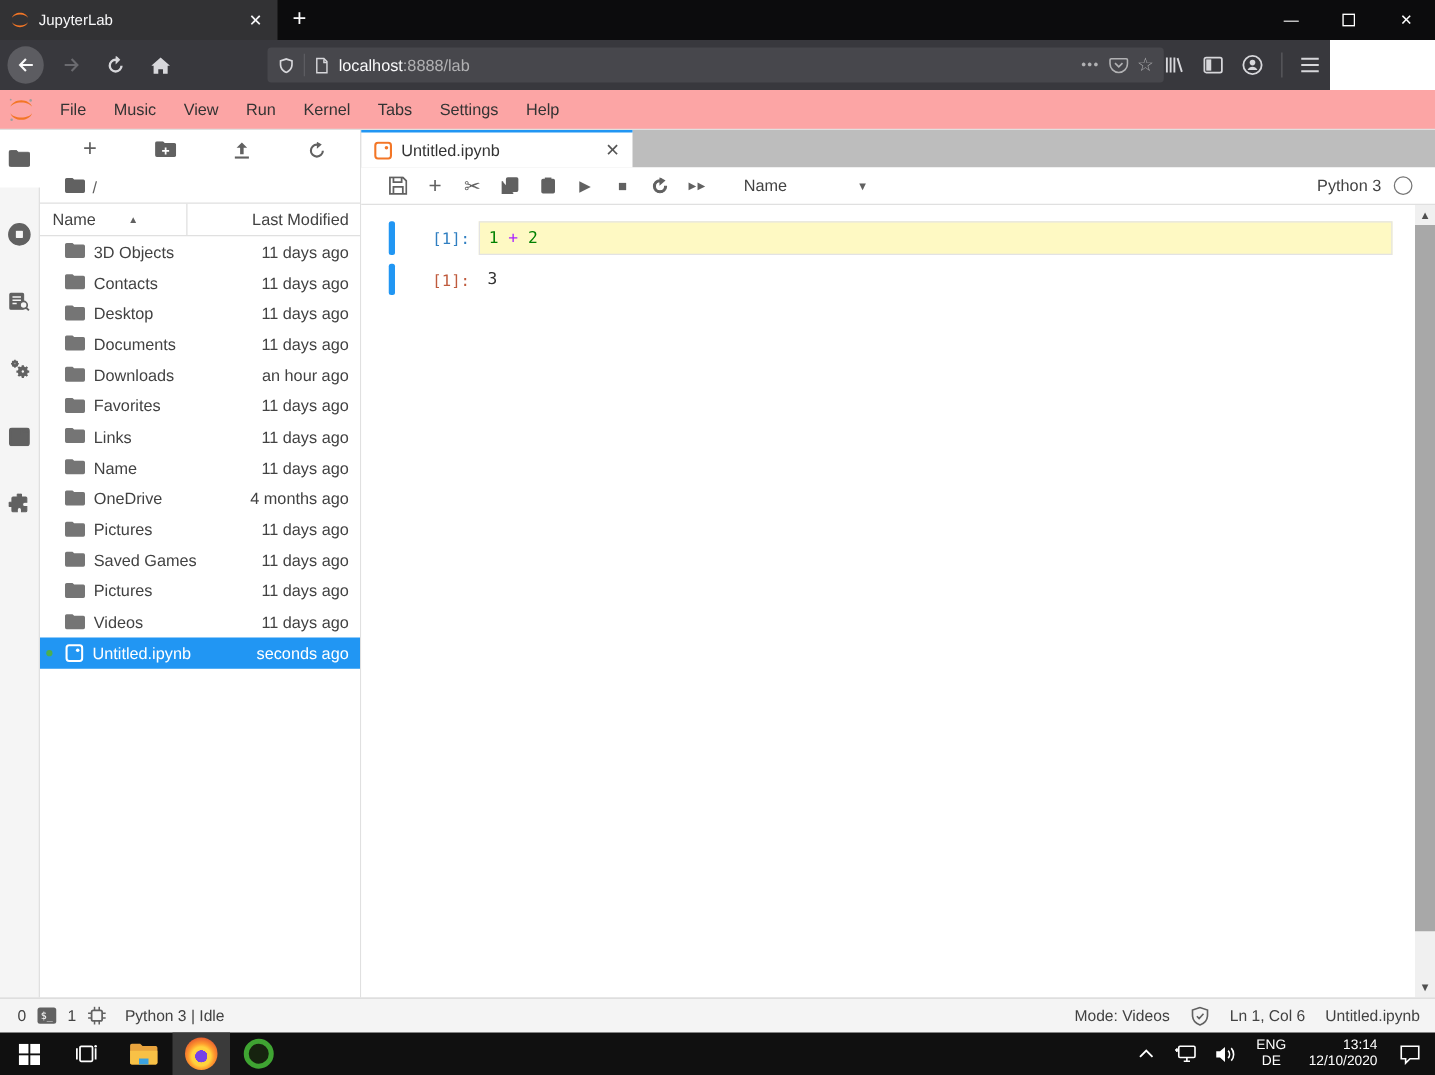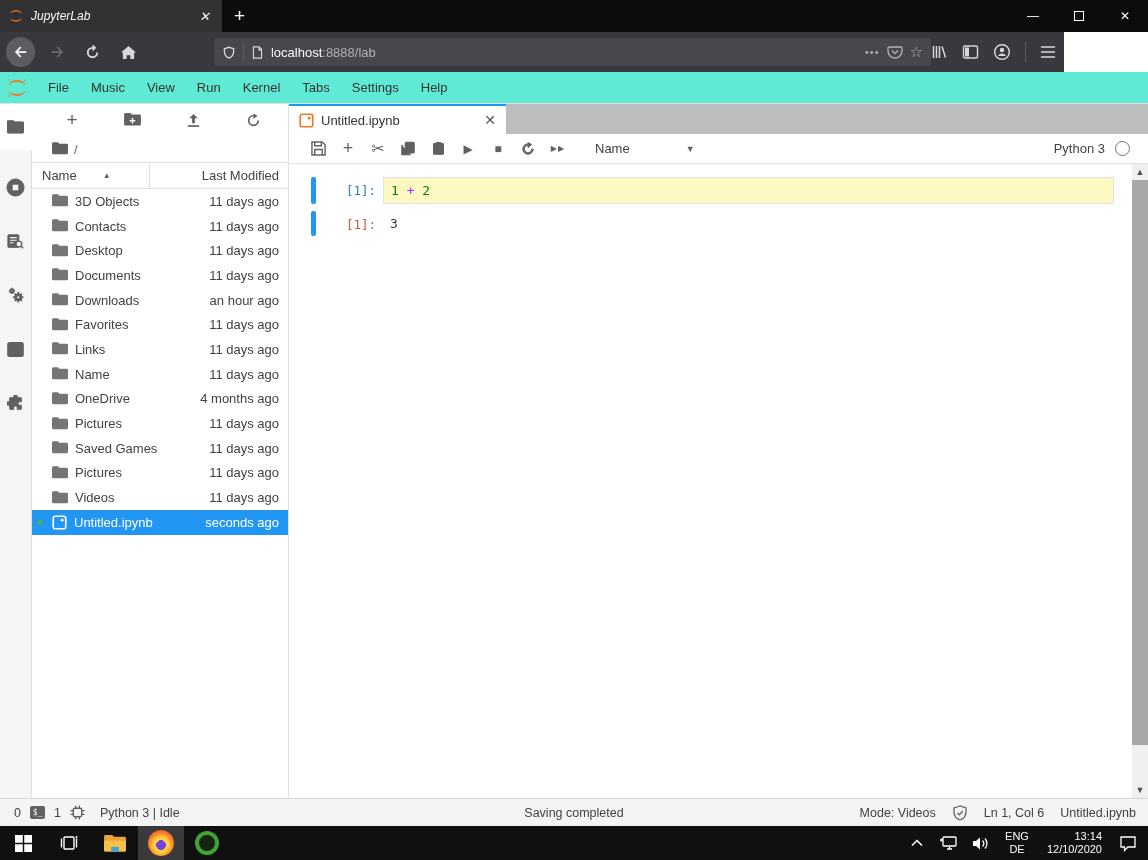--- a/index.html
+++ b/index.html
@@ -2,21 +2,21 @@
 <html><head>
 <meta charset="utf-8">
 <style>
   * { margin:0; padding:0; box-sizing:border-box; }
   html,body { width:1148px; height:860px; overflow:hidden; background:#000; }
   body { font-family:"Liberation Sans", sans-serif; }
   #screen { position:relative; width:1148px; height:860px; background:#fff; overflow:hidden; }
 
   
   .titlebar { position:absolute; left:0; top:0; width:1148px; height:32px; background:#0c0c0d; display:flex; align-items:stretch; }
-  .ff-tab { width:222px; background:#323234; display:flex; align-items:center; padding:0 8px; gap:7px;font-style:italic; }
+  .ff-tab { width:222px; background:#323234; display:flex; align-items:center; padding:0 8px; gap:7px; }
   .tab-favicon { width:16px; height:16px; flex:0 0 16px; }
   .tab-title { color:#f9f9fa; font-size:12px; flex:1; white-space:nowrap; overflow:hidden; }
   .tab-close { color:#f9f9fa; font-size:13px; padding:2px 4px; cursor:default; }
   .newtab-btn { color:#f9f9fa; font-size:19px; font-weight:300; padding:1px 12px; display:flex; align-items:center; }
   .win-controls { margin-left:auto; display:flex; }
   .win-btn { width:46px; height:32px; display:flex; align-items:center; justify-content:center; color:#fff; font-size:12px; }
   .restore-glyph { width:10px; height:10px; position:relative; }
   .restore-glyph::before { content:""; position:absolute; right:0; top:0; width:8px; height:8px; border:1px solid #fff; }
   .restore-glyph::after { content:""; position:absolute; left:0; bottom:0; width:8px; height:8px; border:1px solid #fff; background:#0c0c0d; }
 
@@ -26,21 +26,21 @@
   .back-btn { width:30px; height:30px; border-radius:50%; background:#5c5c61; display:flex; align-items:center; justify-content:center; margin-left:6px; }
   .nav-btn { width:28px; height:28px; display:flex; align-items:center; justify-content:center; margin-left:8px; border-radius:3px; }
   .urlbar { margin-left:72px; width:730px; height:28px; background:#47474c; border-radius:3px; display:flex; align-items:center; padding:0 8px; gap:7px; }
   .url-divider { width:1px; height:18px; background:#5c5c61; }
   .url-text { flex:1; font-size:13px; color:#f9f9fa; white-space:nowrap; }
   .url-text .dim { color:#b1b1b3; }
   .nav-right { display:flex; align-items:center; margin-left:auto; margin-right:8px; gap:14px; }
   .nav-sep { width:1px; height:20px; background:#5c5c61; }
 
   
-  .menubar { position:absolute; left:0; top:72px; width:1148px; height:32px; background:#5eead4; border-bottom:1px solid #e0e0e0; display:flex; align-items:center; }
+  .menubar { position:absolute; left:0; top:72px; width:1148px; height:32px; background:#fca5a5; border-bottom:1px solid #e0e0e0; display:flex; align-items:center; }
   .jl-logo { width:22px; height:22px; margin:0 9px 0 6px; }
   .menu-item { font-size:13px; color:#333; padding:0 11px; line-height:31px; }
 
   
   .body-row { position:absolute; left:0; top:104px; width:1148px; height:694px; display:flex; }
 
   
   .activity-bar { width:32px; background:#f5f5f5; border-right:1px solid #e0e0e0; display:flex; flex-direction:column; align-items:center; }
   .act-icon { width:32px; height:46px; display:flex; align-items:center; justify-content:center; }
   .act-icon.active { background:#ffffff; }
@@ -474,21 +474,20 @@
     <div class="sb-left">
       <span>0</span>
       <span class="term-icon">$_</span>
       <span>1</span>
       <svg width="15" height="15" viewBox="0 0 16 16">
           <rect x="3.5" y="3.5" width="9" height="9" rx="1.5" fill="none" stroke="#616161" stroke-width="1.5"></rect>
           <path d="M6 .5v3M10 .5v3M6 12.5v3M10 12.5v3M.5 6h3M.5 10h3M12.5 6h3M12.5 10h3" stroke="#616161" stroke-width="1.3"></path>
         </svg>
       <span style="margin-left:6px;">Python 3 | Idle</span>
     </div>
-    <div class="sb-center">Saving completed</div>
     <div class="sb-right">
       <span>Mode: Videos</span>
       <svg width="16" height="16" viewBox="0 0 16 16">
           <path d="M8 1 2 3v4c0 4 2.6 6.8 6 8 3.4-1.2 6-4 6-8V3L8 1z" fill="none" stroke="#616161" stroke-width="1.3"></path>
           <path d="M5.5 8l1.8 1.8L10.8 6" fill="none" stroke="#616161" stroke-width="1.3"></path>
         </svg>
       <span>Ln 1, Col 6</span>
       <span>Untitled.ipynb</span>
     </div>
   </div>

